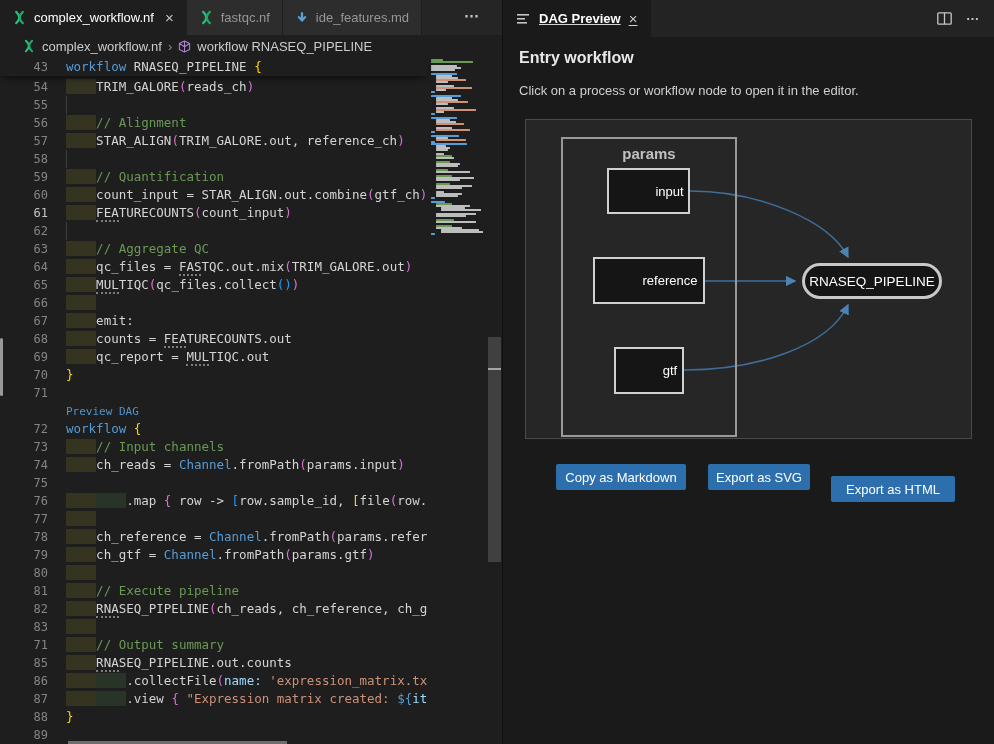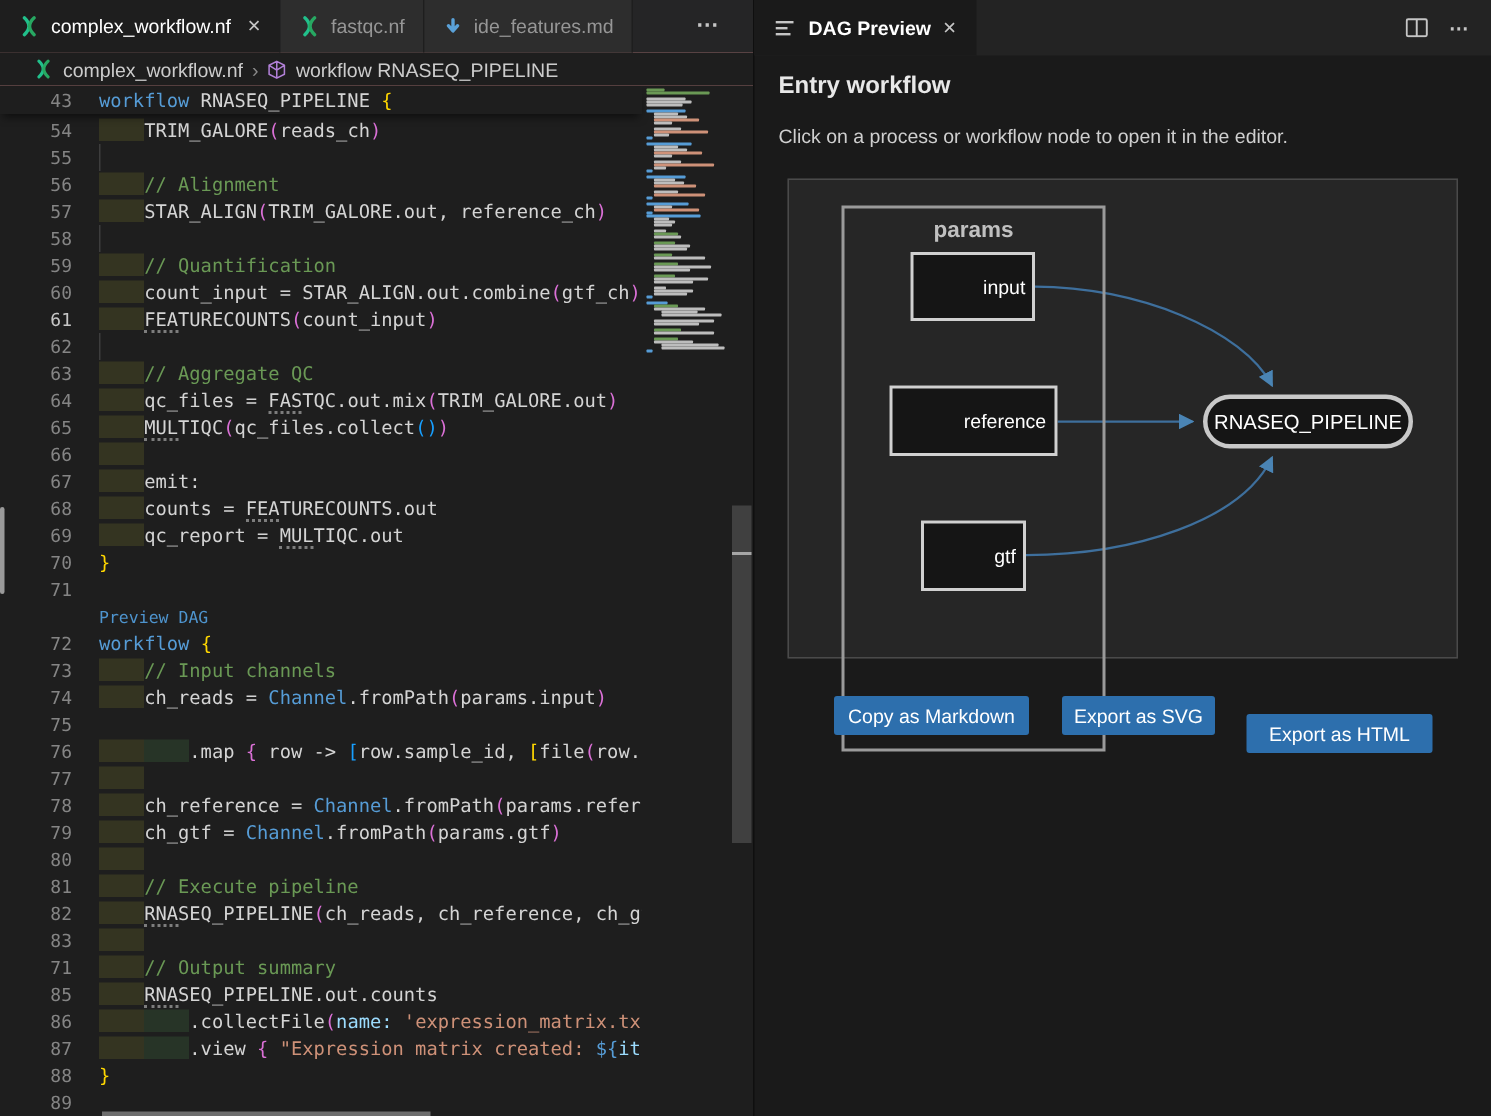--- a/index.html
+++ b/index.html
@@ -40,33 +40,33 @@
   .minimap{position:absolute;left:428px;top:1px;width:59px;bottom:0;background:#1e1e1e;z-index:4;padding-top:1px;}
   .mm-row{height:2px;}
   .mm-bar{height:1.5px;border-radius:0.5px;}
   .vscroll{position:absolute;left:487px;top:0;width:15px;bottom:0;z-index:6;}
   .vslider{position:absolute;left:1px;right:1px;top:280px;height:225px;background:rgba(121,121,121,0.38);}
   .vmark{position:absolute;left:0;right:0;top:31px;height:2px;background:#a6a6a6;}
   .hscroll{position:absolute;left:68px;top:684px;width:219px;height:3px;background:#6e6e6e;z-index:6;}
   .left-sliver{position:absolute;left:0;top:338px;width:3px;height:58px;background:#9a9a9a;border-radius:2px;}
 
   
-  .panel{position:absolute;left:502px;top:0;right:0;bottom:0;background:#1a1a1a;border-left:1px solid #0f0f0f;}
+  .panel{position:absolute;left:502px;top:0;right:0;bottom:0;background:#1a1a1a;border-left:1px solid #0f0f0f;text-decoration:underline;}
   .panel-tabbar{position:relative;height:37px;background:#232323;display:flex;align-items:stretch;}
   .panel-tab{display:flex;align-items:center;gap:8px;padding:0 14px;background:#1a1a1a;cursor:pointer;}
   .panel-tab-title{color:#ffffff;font-size:13px;font-weight:600;}
   .panel-close{color:#c5c5c5;font-size:15px;}
   .panel-actions{position:absolute;right:14px;top:0;height:37px;display:flex;align-items:center;gap:14px;color:#c5c5c5;}
   .panel-body{position:relative;height:707px;}
   .panel-heading{position:absolute;left:16px;top:12px;margin:0;font-size:16px;font-weight:bold;color:#e8e8e8;}
   .panel-desc{position:absolute;left:16px;top:46px;margin:0;font-size:13px;color:#cfcfcf;}
 
   .dag{position:absolute;left:22px;top:82px;width:447px;height:320px;background:#262626;border:1px solid #4a4a4a;box-sizing:border-box;}
   .dag-edges{position:absolute;left:0;top:0;width:445px;height:318px;}
-  .params-box{position:absolute;left:35px;top:17px;width:176px;height:364px;border:2px solid #9a9a9a;box-sizing:border-box;}
+  .params-box{position:absolute;left:35px;top:17px;width:176px;height:300px;border:2px solid #9a9a9a;box-sizing:border-box;}
   .params-label{position:absolute;top:6px;left:0;width:100%;text-align:center;color:#c0c0c0;font-size:15px;font-weight:600;}
   .node{position:absolute;display:flex;align-items:center;justify-content:center;background:#151515;
         border:2px solid #d0d0d0;color:#ffffff;font-size:13px;box-sizing:border-box;cursor:pointer;padding-left:42px;}
   .n-input{left:81px;top:48px;width:83px;height:46px;}
   .n-reference{left:67px;top:137px;width:112px;height:47px;}
   .n-gtf{left:88px;top:227px;width:70px;height:47px;}
   .pill{position:absolute;left:276px;top:143px;width:140px;height:36px;border:3px solid #c8c8c8;border-radius:18px;
         background:#151515;color:#ffffff;font-size:13.5px;display:flex;align-items:center;justify-content:center;
         box-sizing:border-box;cursor:pointer;}
   .btn{position:absolute;top:427px;height:26px;background:#2d6fad;color:#ffffff;border:none;border-radius:2px;

